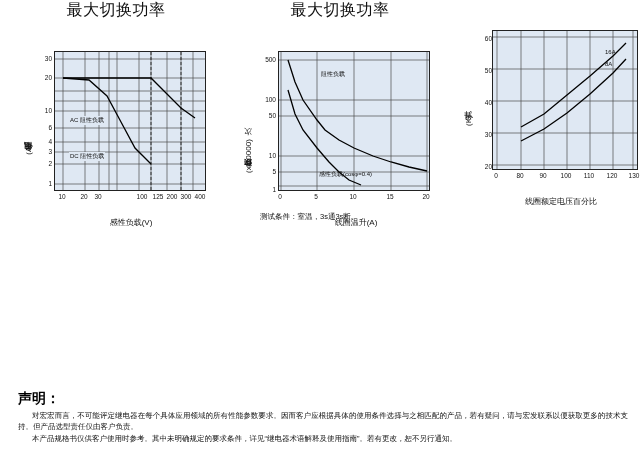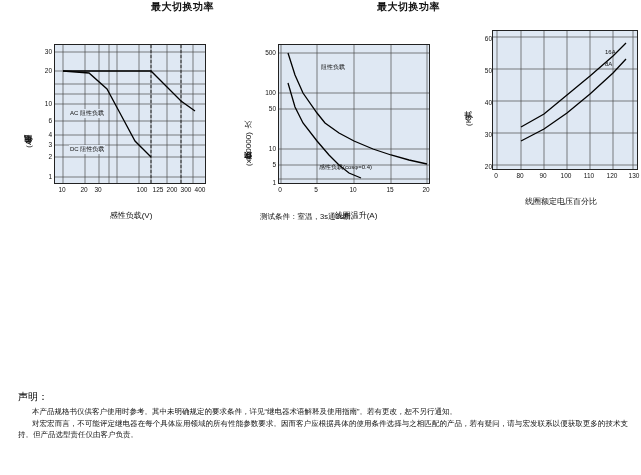--- a/index.html
+++ b/index.html
@@ -4,21 +4,21 @@
 <style>
   html,body{margin:0;padding:0;}
   body{
     width:641px;height:475px;background:#ffffff;
     font-family:"Liberation Sans", sans-serif;
     color:#000;overflow:hidden;position:relative;
   }
   .charts{position:absolute;left:0;top:0;width:641px;height:230px;}
   .panel{position:absolute;top:0;}
   .panel .title{
-    text-align:right;font-size:10px;font-weight:bold;color:#111;
+    text-align:center;font-size:16px;font-weight:normal;color:#111;
     letter-spacing:0.5px;
   }
   .plotwrap{position:relative;margin-top:10px;}
   .ylabel{
     position:absolute;left:-2px;top:0;
     writing-mode:vertical-rl;transform:rotate(180deg);
     font-size:8px;color:#111;white-space:nowrap;
   }
   .plotbox{position:relative;border:1px solid #222;background:#dfe8f3;box-sizing:border-box;}
   .xlabel{
@@ -28,21 +28,21 @@
   .tickrow span{position:absolute;transform:translateX(-50%);top:0;}
   .ytickcol{position:absolute;font-size:6.5px;color:#111;text-align:right;}
   .ytickcol span{position:absolute;right:0;transform:translateY(-50%);}
   .note{
     position:absolute;font-size:7.5px;color:#111;white-space:nowrap;
   }
   .curvelabel{position:absolute;font-size:6px;color:#111;white-space:nowrap;}
   .statement{
     position:absolute;left:18px;top:390px;width:610px;
   }
-  .statement .sttitle{font-size:10px;font-weight:normal;margin-bottom:3px;}
+  .statement .sttitle{font-size:14px;font-weight:bold;margin-bottom:3px;}
   .statement p{
     margin:0 0 1px 0;font-size:7.5px;line-height:1.45;color:#111;text-align:justify;
   }
   .statement p.indent{text-indent:14px;}
 </style>
 </head>
 <body>
 
 <div class="charts">
 
@@ -228,15 +228,15 @@
       </div>
     </div>
 
     <div class="xlabel" style="margin-left:26px;margin-top:16px;">线圈额定电压百分比</div>
   </div>
 
 </div>
 
 <div class="statement">
   <div class="sttitle">声明：</div>
+  <p class="indent">对宏宏而言，不可能评定继电器在每个具体应用领域的所有性能参数要求。因而客户应根据具体的使用条件选择与之相匹配的产品，若有疑问，请与宏发联系以便获取更多的技术支持。但产品选型责任仅由客户负责。</p>
   <p class="indent">本产品规格书仅供客户使用时参考。其中未明确规定的要求条件，详见“继电器术语解释及使用指南”。若有更改，恕不另行通知。</p>
-  <p class="indent">对宏宏而言，不可能评定继电器在每个具体应用领域的所有性能参数要求。因而客户应根据具体的使用条件选择与之相匹配的产品，若有疑问，请与宏发联系以便获取更多的技术支持。但产品选型责任仅由客户负责。</p>
 </div>
 
 </body></html>

